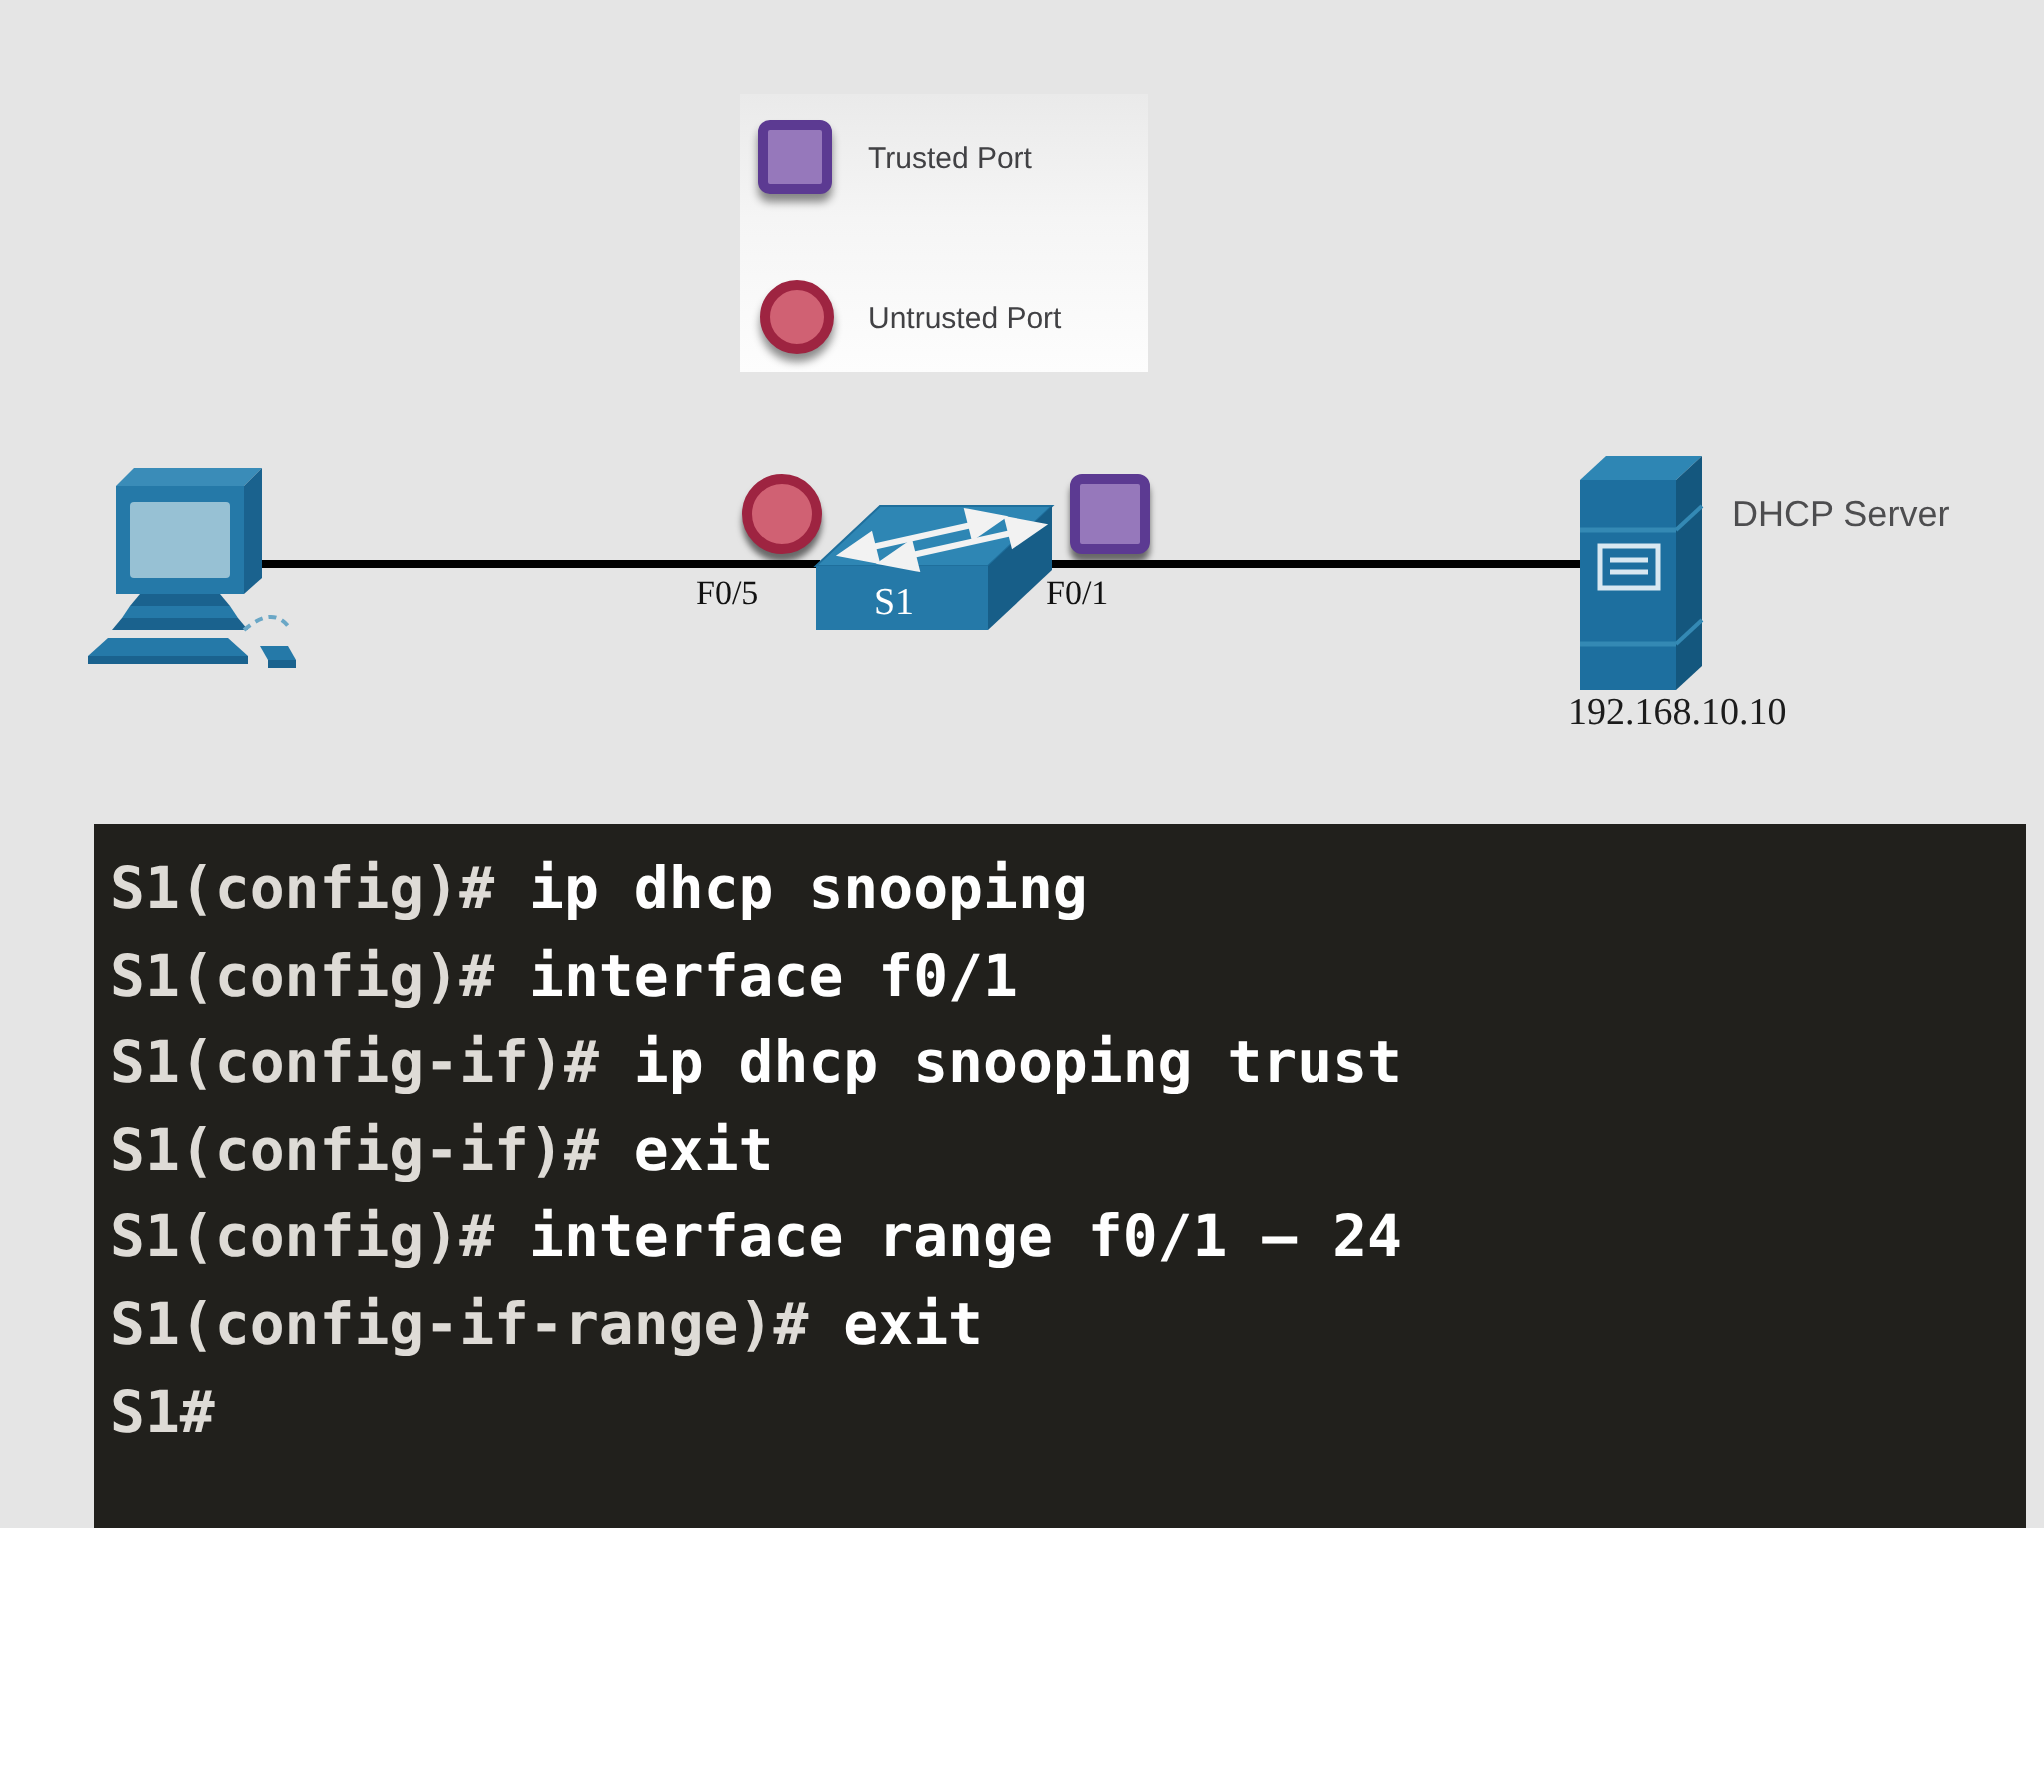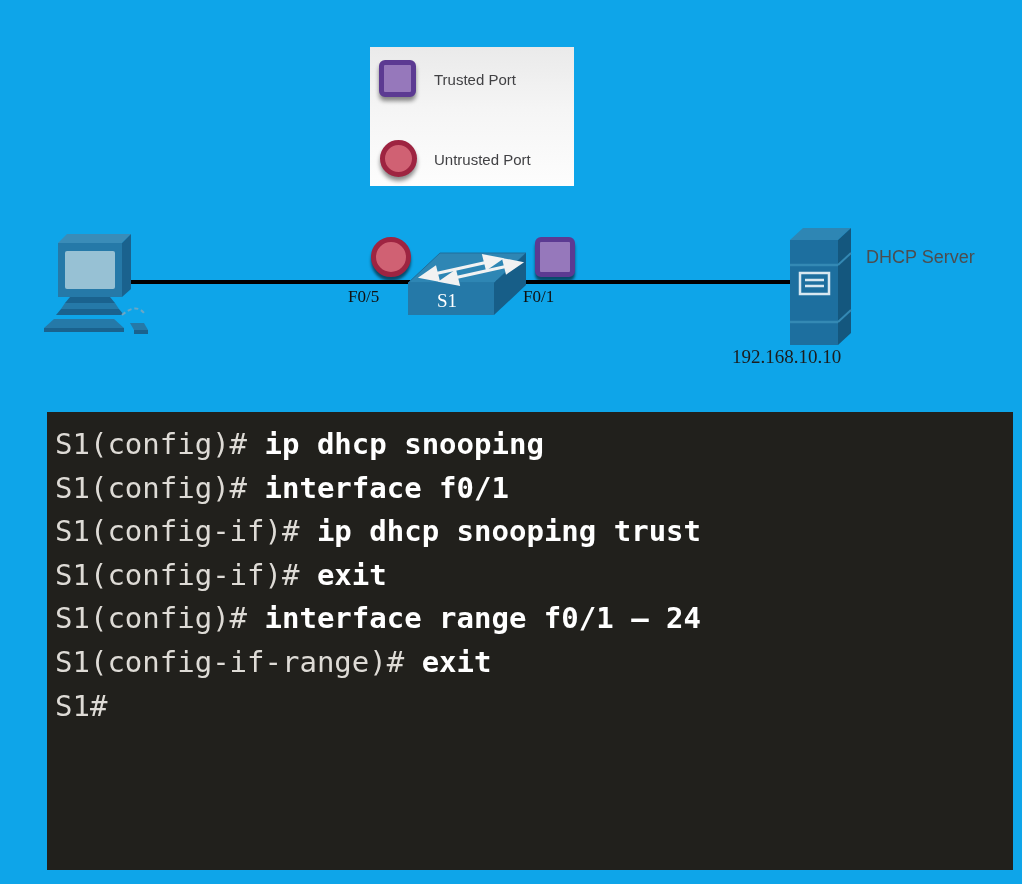--- a/index.html
+++ b/index.html
@@ -1,21 +1,21 @@
 <!DOCTYPE html>
 <html><head>
 <meta charset="utf-8">
 <style>
   * { margin: 0; padding: 0; box-sizing: border-box; }
   html, body { background: #ffffff; }
   .stage {
     position: relative;
     width: 1022px;
-    height: 884px;
-    background: #0ea5e9;
+    height: 764px;
+    background: #e5e5e5;
     font-family: "Liberation Sans", sans-serif;
     overflow: hidden;
   }
 
   
   .legend {
     position: absolute;
     left: 370px; top: 47px;
     width: 204px; height: 139px;
     background: linear-gradient(180deg, #eaeaea 0%, #f5f5f5 45%, #fdfdfd 100%);
@@ -87,42 +87,42 @@
   .server-svg { position: absolute; left: 783px; top: 223px; }
 
   .server-name {
     position: absolute;
     left: 866px; top: 247px;
     font-size: 18px;
     color: #4d4d4f;
   }
   .server-ip {
     position: absolute;
-    left: 732px; top: 346px;
+    left: 784px; top: 346px;
     font-family: "Liberation Serif", serif;
     font-size: 19px;
     color: #1c1c1c;
   }
 
   
   .terminal {
     position: absolute;
     left: 47px; top: 412px;
     width: 966px; height: 458px;
     background: #21201c;
     padding: 11px 6px 0 8px;
     overflow: hidden;
   }
   .tline {
     font-family: "DejaVu Sans Mono", "Liberation Mono", monospace;
     font-size: 29px;
     line-height: 43.6px;
     white-space: pre;
   }
-  .tline .prompt { color: #dedbd6; font-weight: 400; }
+  .tline .prompt { color: #dedbd6; font-weight: 700; }
   .tline .cmd    { color: #ffffff; font-weight: 700; }
 </style>
 </head>
 <body>
 
 <div class="stage">
 
   <div class="legend">
     <div class="legend-shape shape-square"></div>
     <div class="legend-label l1">Trusted Port</div>

